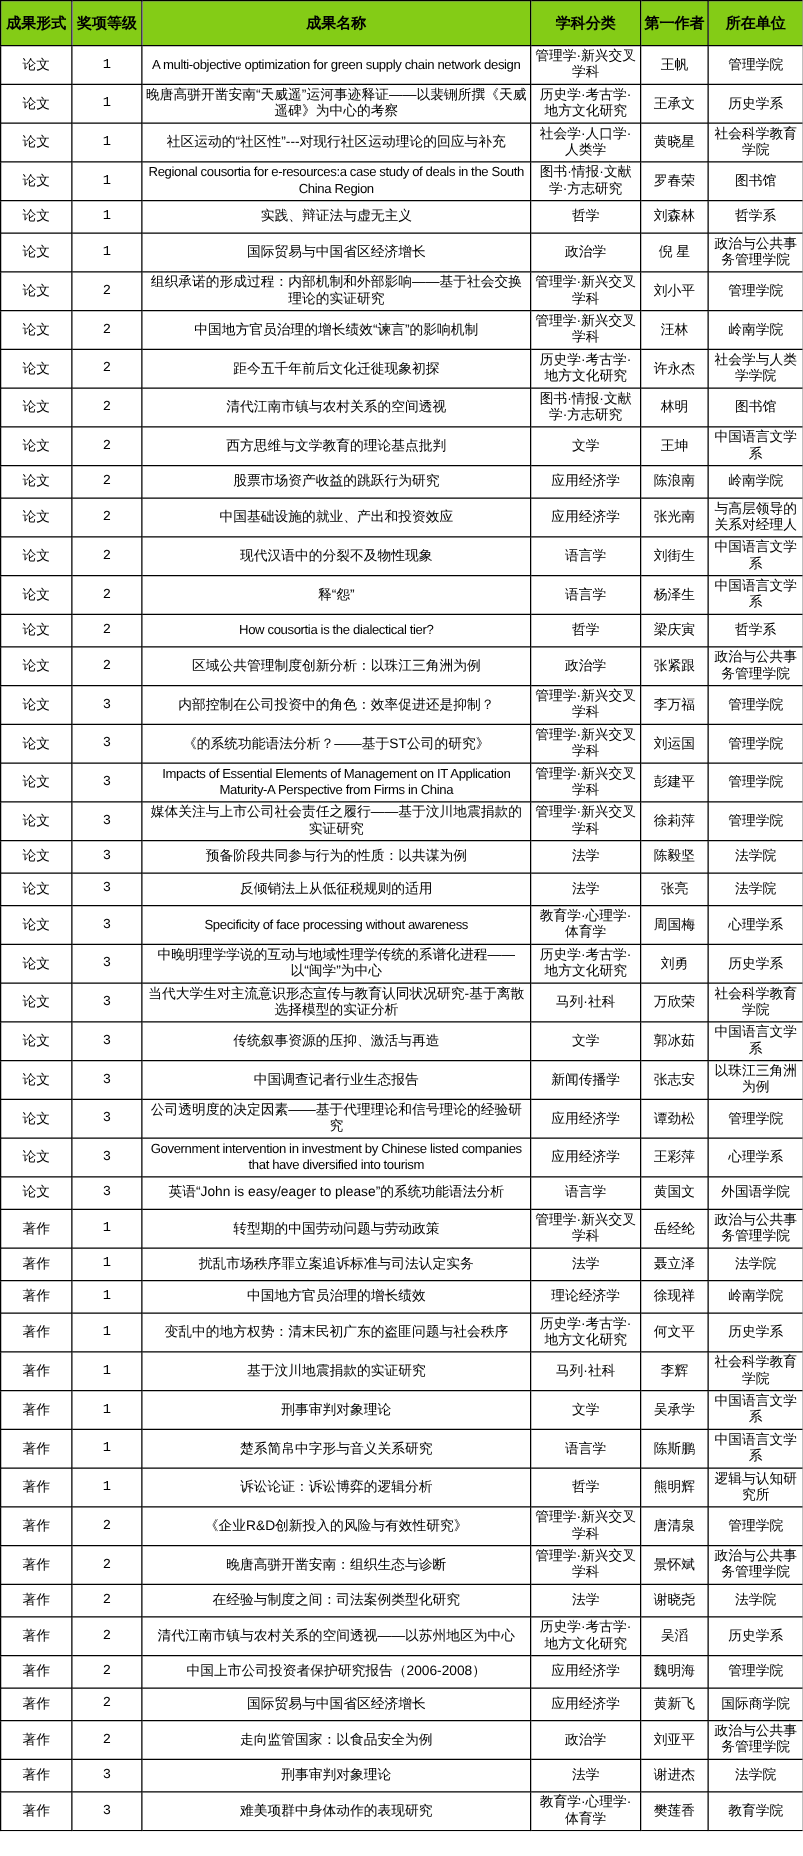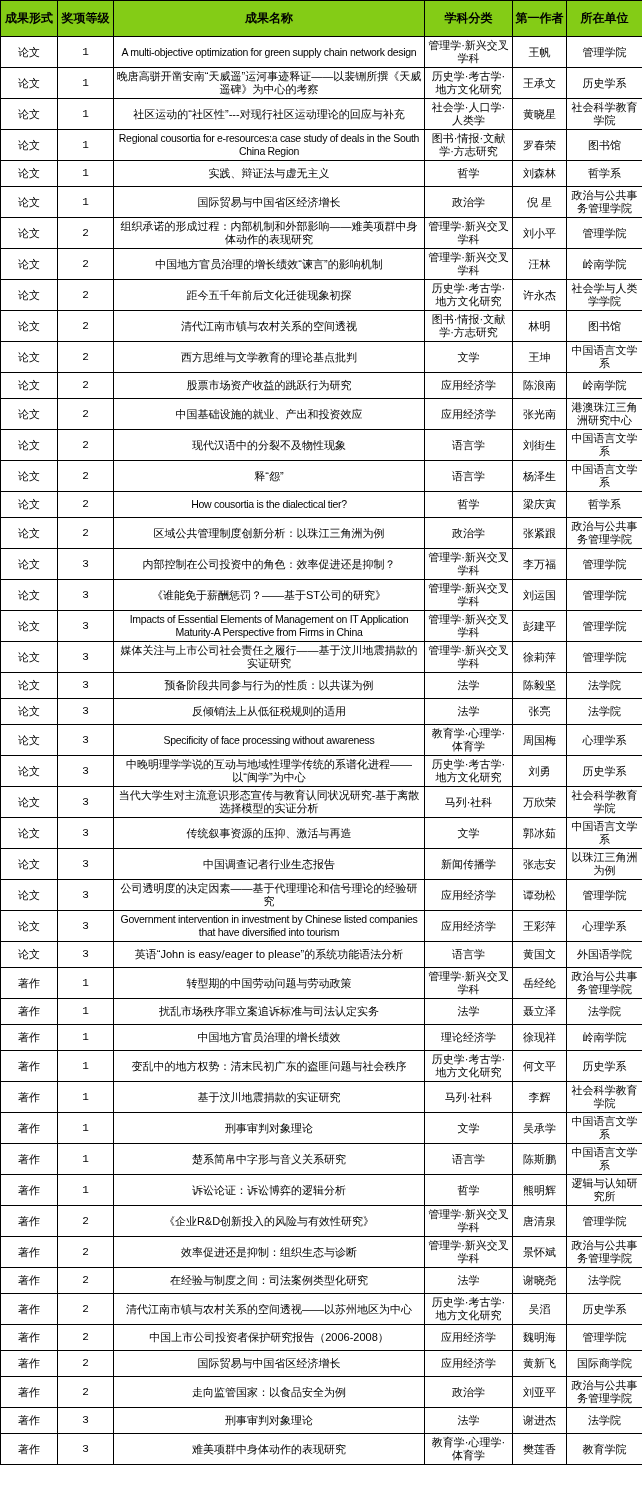--- a/index.html
+++ b/index.html
@@ -121,21 +121,21 @@
         <td class="col-form">论文</td>
         <td class="col-level">1</td>
         <td class="col-title">国际贸易与中国省区经济增长</td>
         <td class="col-discipline">政治学</td>
         <td class="col-author">倪 星</td>
         <td class="col-unit">政治与公共事务管理学院</td>
       </tr>
       <tr>
         <td class="col-form">论文</td>
         <td class="col-level">2</td>
-        <td class="col-title">组织承诺的形成过程：内部机制和外部影响——难美项群中身体动作的表现研究</td>
+        <td class="col-title">组织承诺的形成过程：内部机制和外部影响——基于社会交换理论的实证研究</td>
         <td class="col-discipline">管理学·新兴交叉学科</td>
         <td class="col-author">刘小平</td>
         <td class="col-unit">管理学院</td>
       </tr>
       <tr>
         <td class="col-form">论文</td>
         <td class="col-level">2</td>
         <td class="col-title">中国地方官员治理的增长绩效“谏言”的影响机制</td>
         <td class="col-discipline">管理学·新兴交叉学科</td>
         <td class="col-author">汪林</td>
@@ -172,21 +172,21 @@
         <td class="col-discipline">应用经济学</td>
         <td class="col-author">陈浪南</td>
         <td class="col-unit">岭南学院</td>
       </tr>
       <tr>
         <td class="col-form">论文</td>
         <td class="col-level">2</td>
         <td class="col-title">中国基础设施的就业、产出和投资效应</td>
         <td class="col-discipline">应用经济学</td>
         <td class="col-author">张光南</td>
-        <td class="col-unit">港澳珠江三角洲研究中心</td>
+        <td class="col-unit">与高层领导的关系对经理人</td>
       </tr>
       <tr>
         <td class="col-form">论文</td>
         <td class="col-level">2</td>
         <td class="col-title">现代汉语中的分裂不及物性现象</td>
         <td class="col-discipline">语言学</td>
         <td class="col-author">刘街生</td>
         <td class="col-unit">中国语言文学系</td>
       </tr>
       <tr>
@@ -217,21 +217,21 @@
         <td class="col-form">论文</td>
         <td class="col-level">3</td>
         <td class="col-title">内部控制在公司投资中的角色：效率促进还是抑制？</td>
         <td class="col-discipline">管理学·新兴交叉学科</td>
         <td class="col-author">李万福</td>
         <td class="col-unit">管理学院</td>
       </tr>
       <tr>
         <td class="col-form">论文</td>
         <td class="col-level">3</td>
-        <td class="col-title">《谁能免于薪酬惩罚？——基于ST公司的研究》</td>
+        <td class="col-title">《的系统功能语法分析？——基于ST公司的研究》</td>
         <td class="col-discipline">管理学·新兴交叉学科</td>
         <td class="col-author">刘运国</td>
         <td class="col-unit">管理学院</td>
       </tr>
       <tr>
         <td class="col-form">论文</td>
         <td class="col-level">3</td>
         <td class="col-title latin">Impacts of Essential Elements of Management on IT Application Maturity-A Perspective from Firms in China</td>
         <td class="col-discipline">管理学·新兴交叉学科</td>
         <td class="col-author">彭建平</td>
@@ -393,21 +393,21 @@
         <td class="col-form">著作</td>
         <td class="col-level">2</td>
         <td class="col-title">《企业R&amp;D创新投入的风险与有效性研究》</td>
         <td class="col-discipline">管理学·新兴交叉学科</td>
         <td class="col-author">唐清泉</td>
         <td class="col-unit">管理学院</td>
       </tr>
       <tr>
         <td class="col-form">著作</td>
         <td class="col-level">2</td>
-        <td class="col-title">效率促进还是抑制：组织生态与诊断</td>
+        <td class="col-title">晚唐高骈开凿安南：组织生态与诊断</td>
         <td class="col-discipline">管理学·新兴交叉学科</td>
         <td class="col-author">景怀斌</td>
         <td class="col-unit">政治与公共事务管理学院</td>
       </tr>
       <tr>
         <td class="col-form">著作</td>
         <td class="col-level">2</td>
         <td class="col-title">在经验与制度之间：司法案例类型化研究</td>
         <td class="col-discipline">法学</td>
         <td class="col-author">谢晓尧</td>

